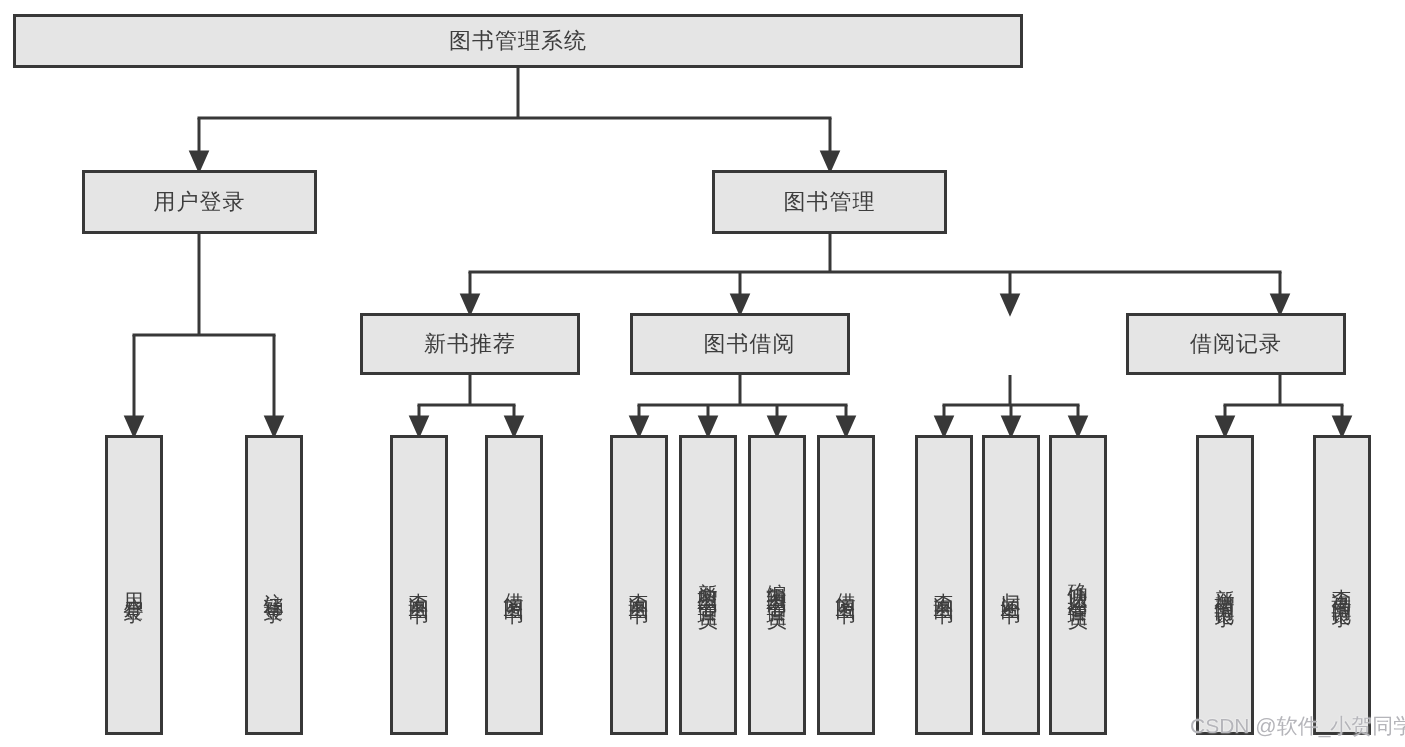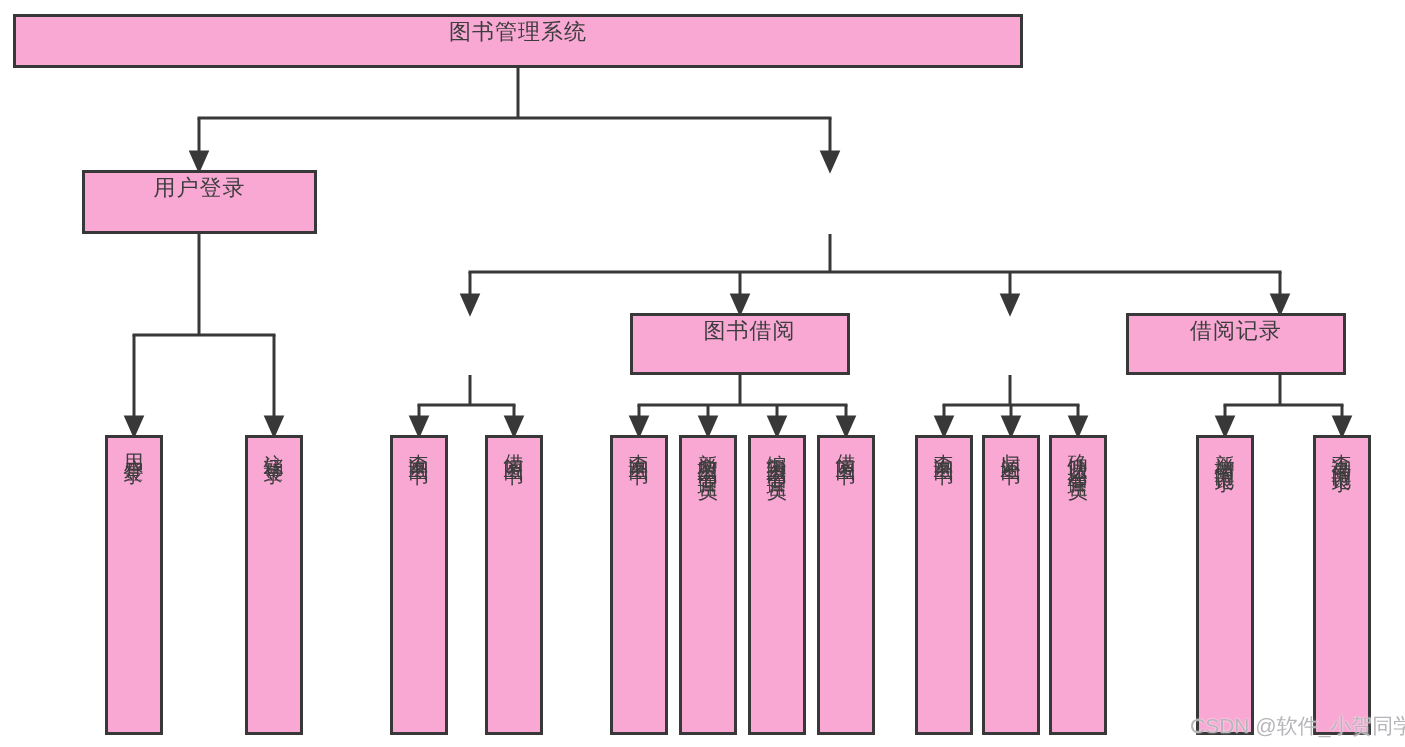--- a/index.html
+++ b/index.html
@@ -17,23 +17,24 @@
   }
   #connectors {
     position: absolute;
     left: 0;
     top: 0;
     z-index: 0;
   }
   .box {
     position: absolute;
     box-sizing: border-box;
-    background: #f9a8d4;
+    background: #e5e5e5;
     border: 3px solid #383838;
     display: flex;
+    align-items: center;
     justify-content: center;
     color: #3d3d3d;
     z-index: 1;
   }
   .hlabel {
     font-size: 22px;
     letter-spacing: 1px;
     white-space: nowrap;
   }
   .vbox .vlabel {
@@ -142,21 +143,27 @@
     <polygon points="1334,417 1350,417 1342,435"></polygon>
   </svg>
 
   <div class="box root">
     <span class="hlabel">图书管理系统</span>
   </div>
 
   <div class="box lvl2-a">
     <span class="hlabel">用户登录</span>
   </div>
-
+  <div class="box lvl2-b">
+    <span class="hlabel">图书管理</span>
+  </div>
+
+  <div class="box lvl3 lvl3-a">
+    <span class="hlabel">新书推荐</span>
+  </div>
   <div class="box lvl3 lvl3-b">
     <span class="hlabel">图书借阅</span>
   </div>
   <div class="box lvl3 lvl3-d">
     <span class="hlabel">借阅记录</span>
   </div>
 
   <div class="box vbox leaf1">
     <span class="vlabel">用户登录</span>
   </div>

